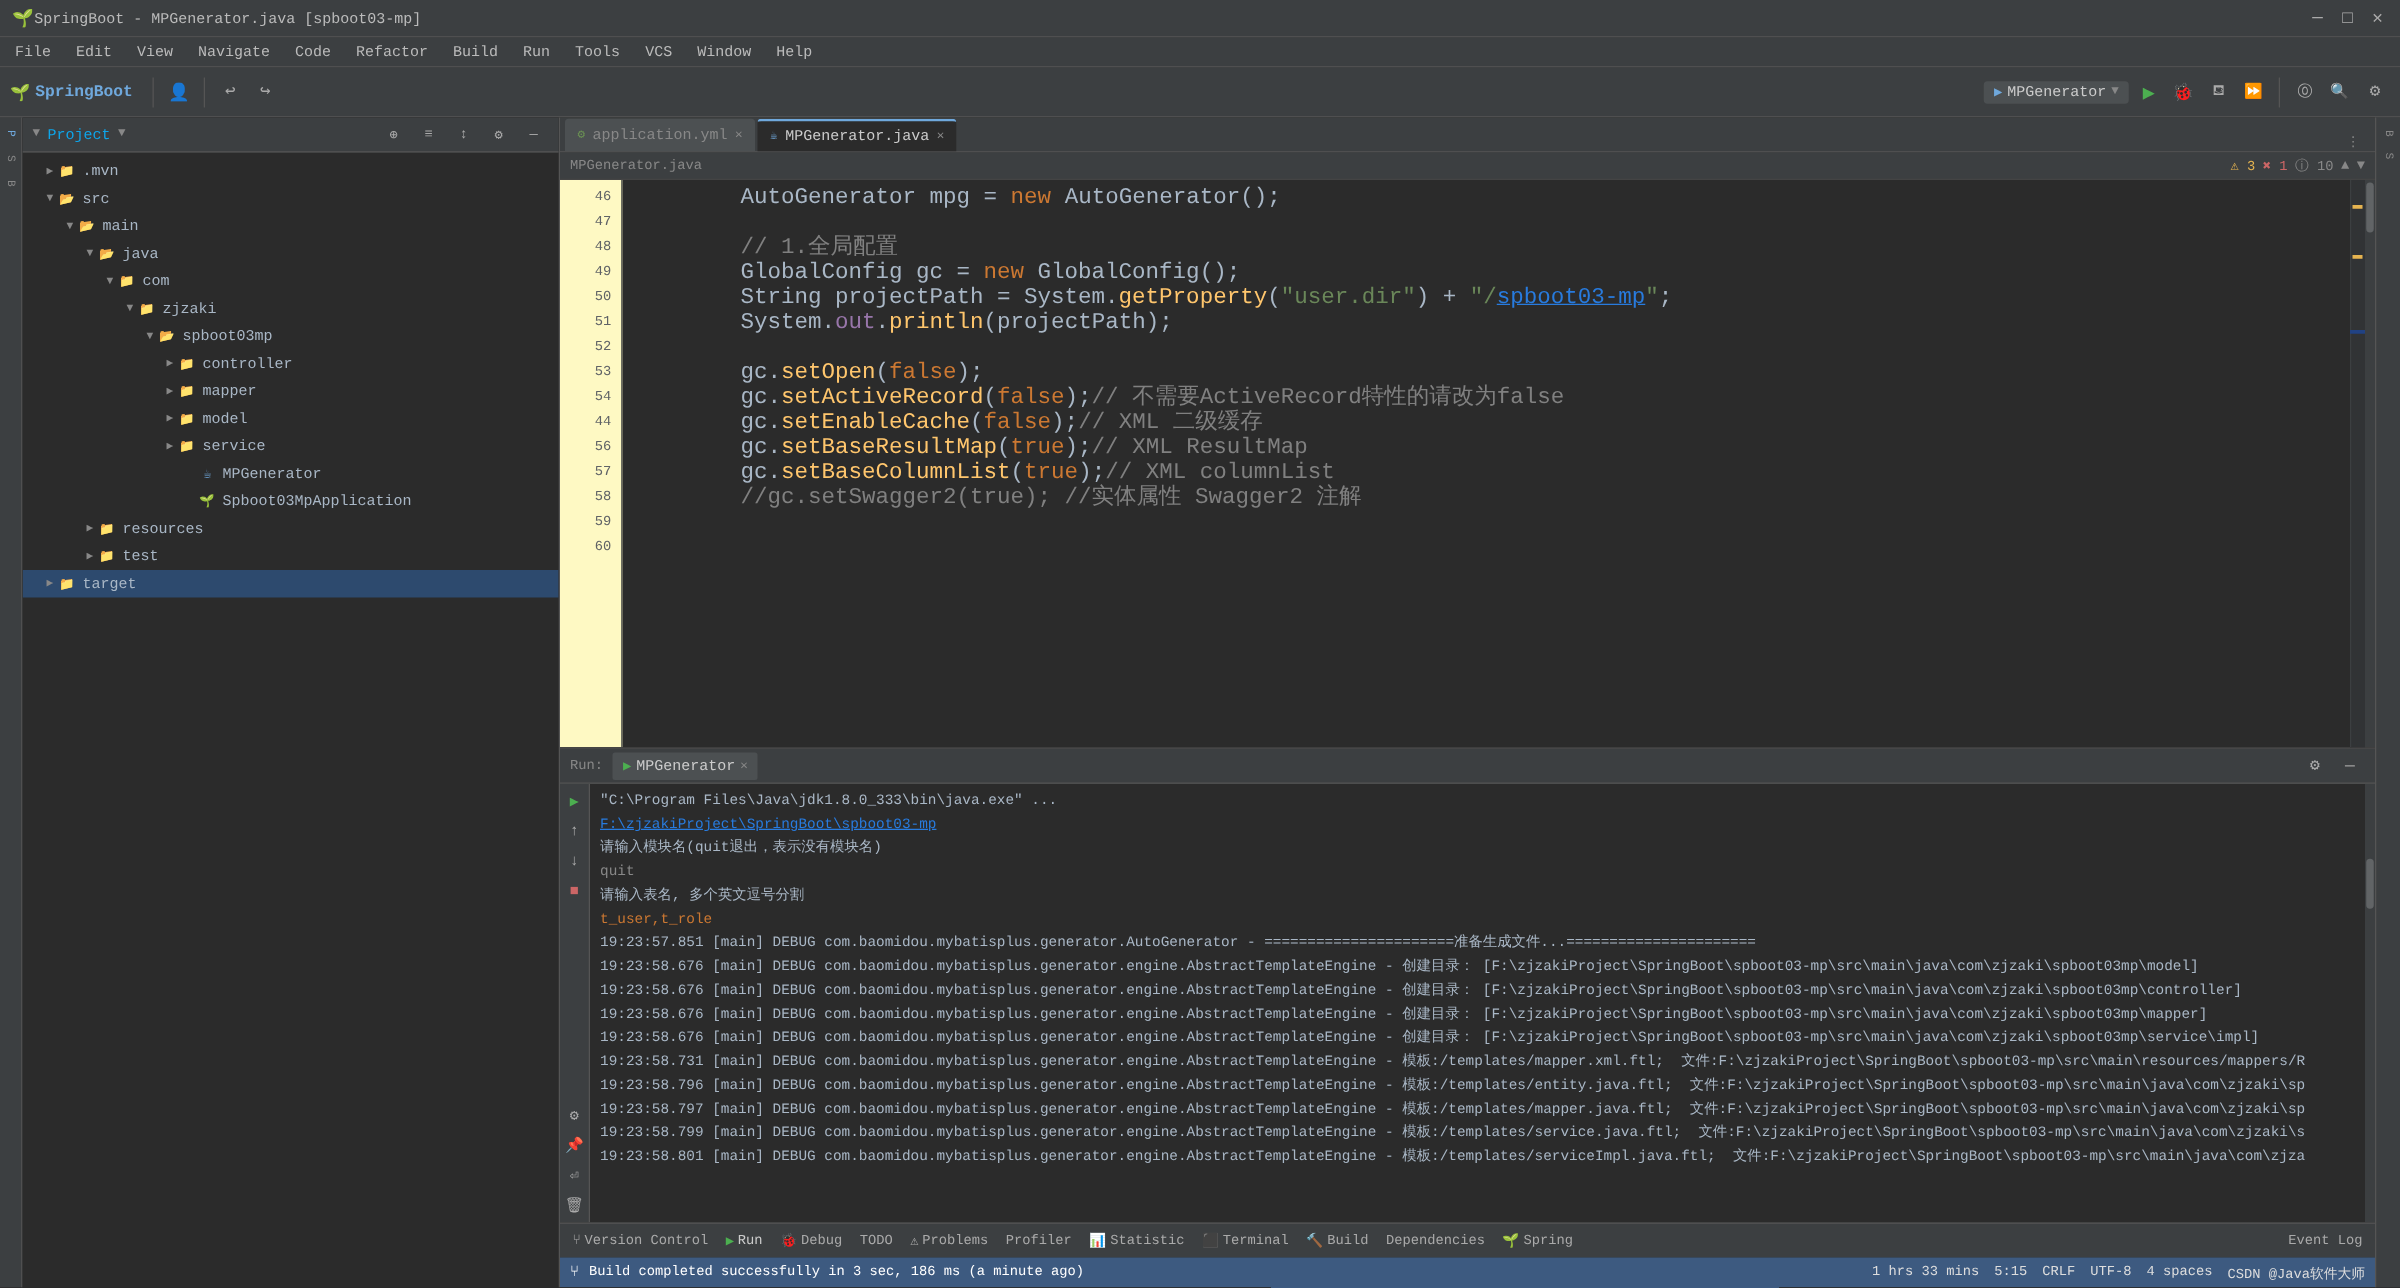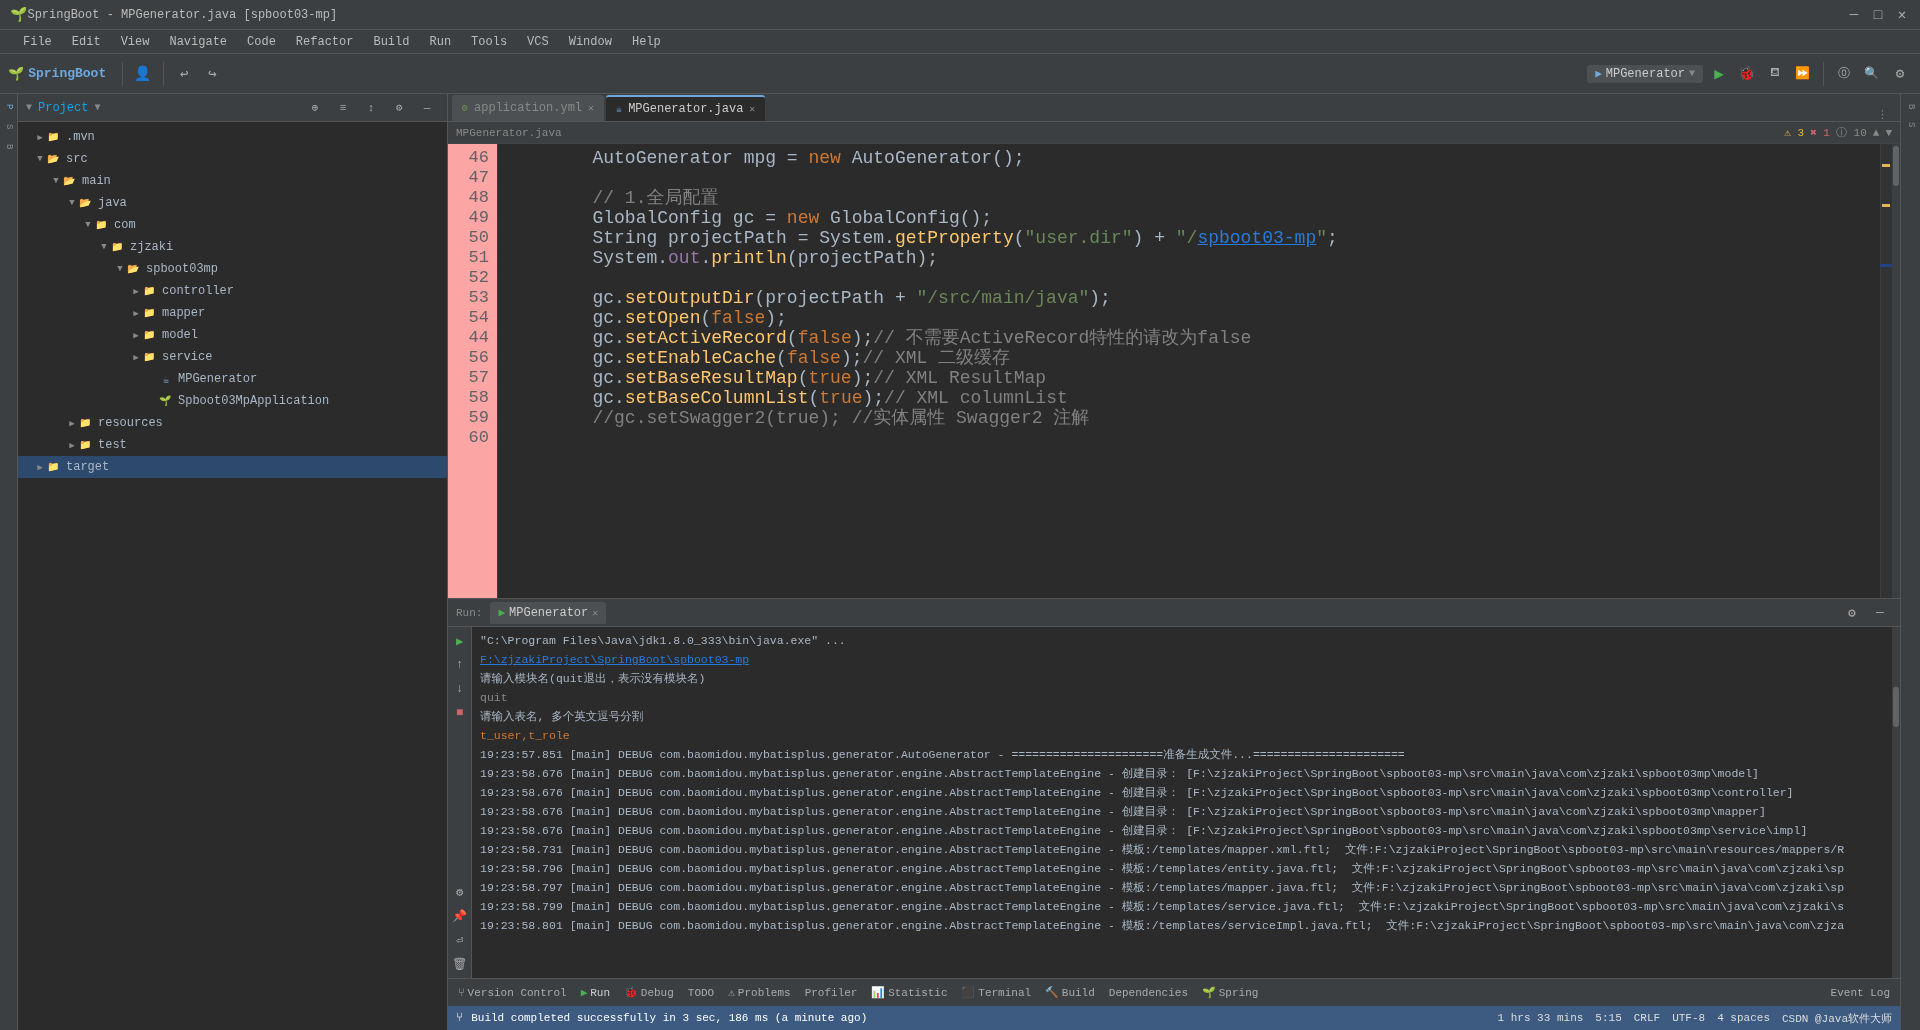--- a/index.html
+++ b/index.html
@@ -47,21 +47,21 @@
       color: #aaa;
       font-size: 14px;
     }
 
     
     #menu-bar {
       background: #3c3f41;
       height: 24px;
       display: flex;
       align-items: center;
-      padding: 0 15px;
+      padding: 0 4px;
       gap: 4px;
       border-bottom: 1px solid #555;
     }
     .menu-item {
       padding: 2px 8px;
       cursor: pointer;
       font-size: 12px;
       color: #bbb;
       border-radius: 2px;
     }
@@ -230,26 +230,26 @@
       cursor: pointer;
     }
     #code-container {
       flex: 1;
       display: flex;
       overflow: hidden;
       background: #2b2b2b;
     }
     #line-numbers {
       width: 50px;
-      background: #fca5a5;
+      background: #fef9c3;
       padding: 4px 0;
       text-align: right;
       padding-right: 8px;
       color: #606366;
-      font-size: 17px;
+      font-size: 11px;
       line-height: 20px;
       overflow: hidden;
       flex-shrink: 0;
       border-right: 1px solid #3c3f41;
     }
     #code-content {
       flex: 1;
       padding: 4px 8px;
       overflow: auto;
       line-height: 20px;
@@ -686,21 +686,20 @@
         </div>
 
         <div id="code-content">
           <div class="code-line">        <span class="cls">AutoGenerator</span> mpg = <span class="kw">new</span> <span class="cls">AutoGenerator</span>();</div>
           <div class="code-line">&nbsp;</div>
           <div class="code-line">        <span class="comment">// 1.全局配置</span></div>
           <div class="code-line">        <span class="cls">GlobalConfig</span> gc = <span class="kw">new</span> <span class="cls">GlobalConfig</span>();</div>
           <div class="code-line">        <span class="cls">String</span> projectPath = <span class="cls">System</span>.<span class="fn">getProperty</span>(<span class="str">"user.dir"</span>) + <span class="str">"/<span class="link-text">spboot03-mp</span>"</span>;</div>
           <div class="code-line">        <span class="cls">System</span>.<span class="special">out</span>.<span class="fn">println</span>(projectPath);</div>
           <div class="code-line">&nbsp;</div>
-          <div class="code-line">        gc.<span class="fn">setOutputDir</span>(projectPath + <span class="str">"/src/main/java"</span>);</div>
           <div class="code-line">        gc.<span class="fn">setOpen</span>(<span class="kw">false</span>);</div>
           <div class="code-line">        gc.<span class="fn">setActiveRecord</span>(<span class="kw">false</span>);<span class="comment">// 不需要ActiveRecord特性的请改为false</span></div>
           <div class="code-line">        gc.<span class="fn">setEnableCache</span>(<span class="kw">false</span>);<span class="comment">// XML 二级缓存</span></div>
           <div class="code-line">        gc.<span class="fn">setBaseResultMap</span>(<span class="kw">true</span>);<span class="comment">// XML ResultMap</span></div>
           <div class="code-line">        gc.<span class="fn">setBaseColumnList</span>(<span class="kw">true</span>);<span class="comment">// XML columnList</span></div>
           <div class="code-line">        <span class="comment">//gc.setSwagger2(true); //实体属性 Swagger2 注解</span></div>
         </div>
 
         <div id="gutter-right" style="position:relative;">
           <div class="gutter-warning" style="top:20px;"></div>

